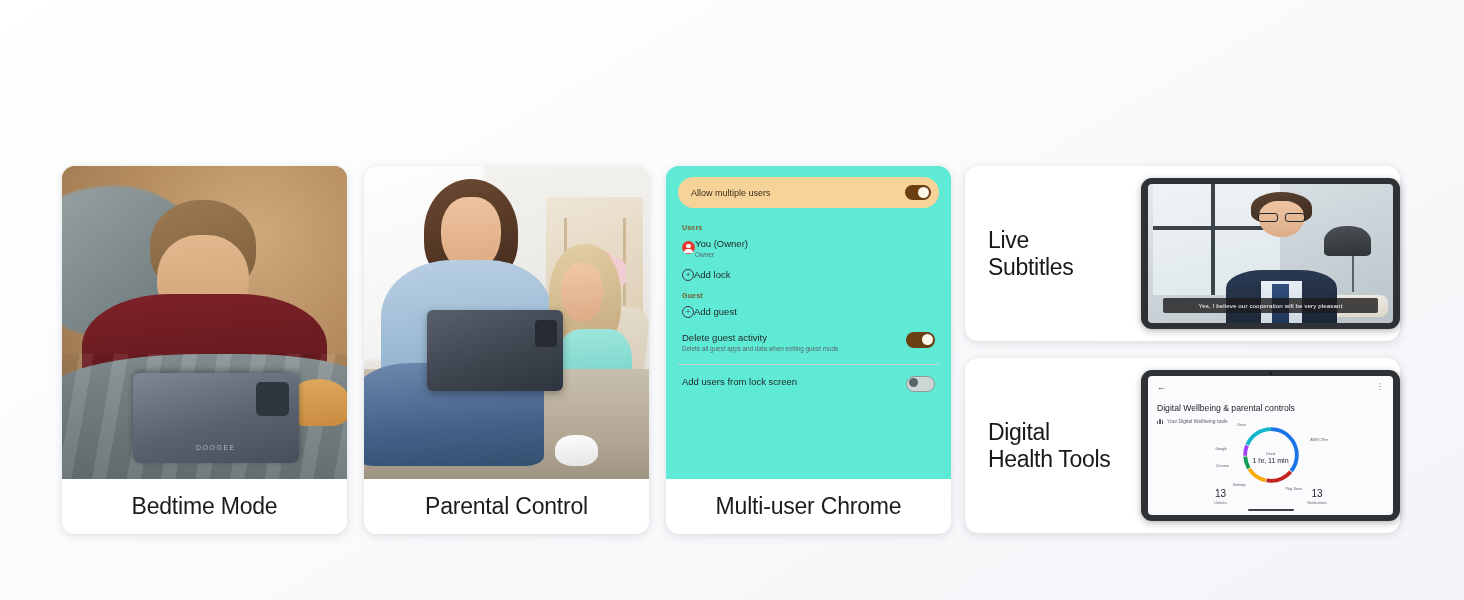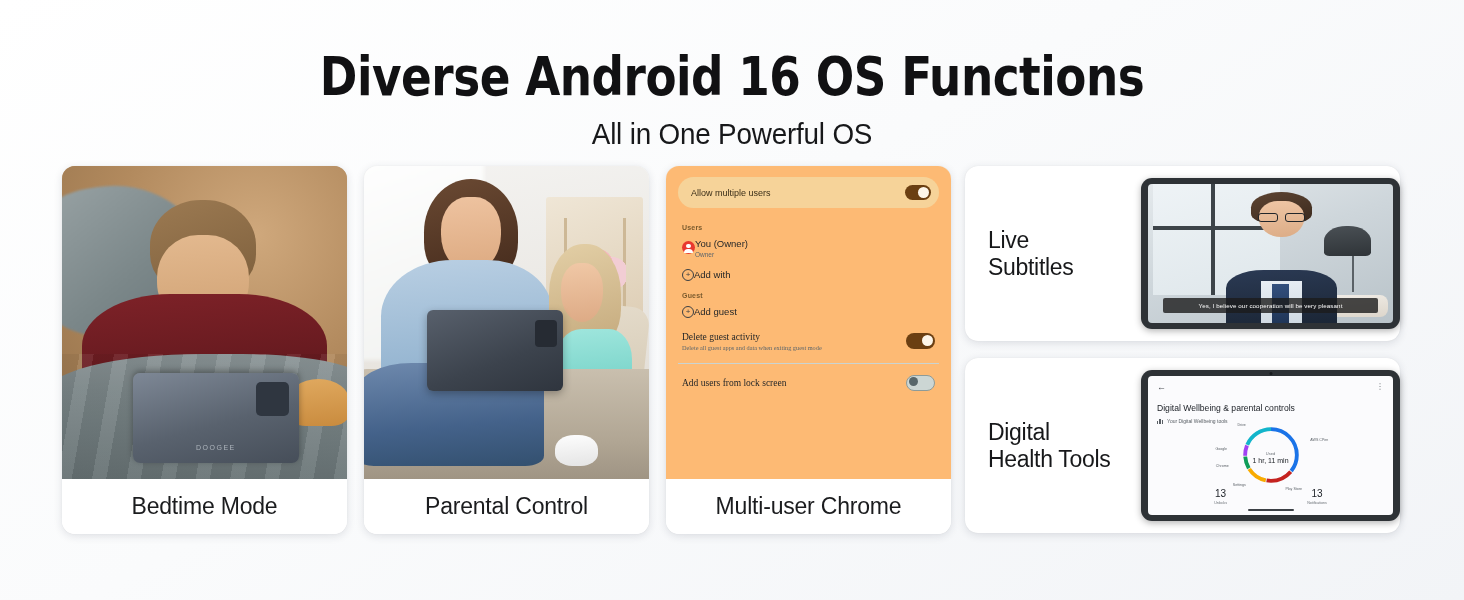--- a/index.html
+++ b/index.html
@@ -103,21 +103,21 @@
       background: linear-gradient(175deg,#9fe6dd,#6fcfc4 70%,#56bdb2); border-radius: 34% 30% 12% 12%; }
   .ph-parent .sock { position:absolute; right:18%; bottom:4%; width:15%; height:10%;
       background: linear-gradient(175deg,#fdfdfd,#e4e4e4); border-radius: 45% 45% 40% 40%; }
   .ph-parent .tablet2 { position:absolute; left:22%; top:46%; width:48%; height:26%;
       background: linear-gradient(160deg,#58606c,#3c434d 60%,#2f353e); border-radius:6px;
       box-shadow: 0 3px 8px rgba(0,0,0,.3); }
   .ph-parent .tablet2 .cam2 { position:absolute; right:5%; top:12%; width:16%; height:34%;
       background:#262b33; border-radius:4px; }
 
   
-  .settings { background:#fdba74; width:100%; height:100%; position:relative;
+  .settings { background:#5eead4; width:100%; height:100%; position:relative;
       padding: 11px 12px 0 12px; }
   .banner {
     background:#f6d399; border-radius: 22px; height: 31px;
     display:flex; align-items:center; justify-content:space-between;
     padding: 0 8px 0 13px; margin-bottom: 16px;
   }
   .banner-label { font-size: 9px; color:#3a2e18; }
   .toggle { width: 26px; height: 15px; border-radius: 9px; position: relative; flex: none; }
   .toggle.on { background:#6b3f12; }
   .toggle.on .knob { position:absolute; right:2px; top:2px; width:11px; height:11px;
@@ -133,22 +133,22 @@
   .avatar-red:before { content:""; position:absolute; left:4.2px; top:2.5px; width:4.6px; height:4.6px;
       border-radius:50%; background:#fff; }
   .avatar-red:after { content:""; position:absolute; left:2.2px; bottom:1.4px; width:8.6px; height:4.2px;
       border-radius: 4.3px 4.3px 0 0; background:#fff; }
   .ico-circle { width:12px; height:12px; border-radius:50%; border:1.3px solid #3b3f43;
       display:flex; align-items:center; justify-content:center; font-size:8px; color:#3b3f43;
       line-height:1; flex:none; }
   .row-main { font-size: 9.5px; color:#1f2326; }
   .row-sub { font-size: 6.5px; color:#5d666b; margin-top:1.5px; }
 
-  .pref { display:flex; align-items:center; justify-content:space-between;
-      padding: 0 4px 0 4px; margin-bottom: 12px; font-family: Liberation Serif, serif; }
+  .pref { display:flex; justify-content:space-between;
+      padding: 0 4px 0 4px; margin-bottom: 12px; }
   .pref-title { font-size: 9.5px; color:#1f2326; }
   .pref-desc { font-size: 6.3px; color:#5d666b; margin-top:2px; }
   .divider { height:1px; background:#c9d4d2; margin: 0 0 11px 0; }
 
   
   .right-col { position:absolute; left:965px; top:166px;
       display:flex; flex-direction:column; gap:17px; }
   .card-wide { width:435px; height:175px; background:#fff; border-radius:13px;
       box-shadow: 0 2px 9px rgba(30,40,60,.13), 0 0 1px rgba(0,0,0,.10);
       display:flex; align-items:center; padding-left:23px; }
@@ -219,24 +219,20 @@
   .home-ind { position:absolute; left:50%; transform:translateX(-50%); bottom:4px;
       width:46px; height:2px; border-radius:2px; background:#3c4146; }
   .wb-cam { position:absolute; left:50%; transform:translateX(-50%); top:1.5px;
       width:3px; height:3px; border-radius:50%; background:#171a1d; }
 </style>
 </head>
 <body>
 
 <div class="page">
 
-  <div class="heading-block">
-    <div class="main-title">Diverse Android 16 OS Functions</div>
-    <div class="sub-title">All in One Powerful OS</div>
-  </div>
 
   <div class="cards">
 
     <div class="card card-tall">
       <div class="card-media">
         <div class="ph-bedtime">
           <div class="wall"></div>
           <div class="pillow"></div>
           <div class="head"></div>
           <div class="face"></div>
@@ -292,21 +288,21 @@
           <div class="row">
             <span class="avatar-red"></span>
             <span>
               <span class="row-main" style="display:block">You (Owner)</span>
               <span class="row-sub" style="display:block">Owner</span>
             </span>
           </div>
 
           <div class="row">
             <span class="ico-circle">+</span>
-            <span class="row-main">Add with</span>
+            <span class="row-main">Add lock</span>
           </div>
 
           <div class="sec-head">Guest</div>
 
           <div class="row" style="margin-bottom:14px">
             <span class="ico-circle">+</span>
             <span class="row-main">Add guest</span>
           </div>
 
           <div class="pref">

